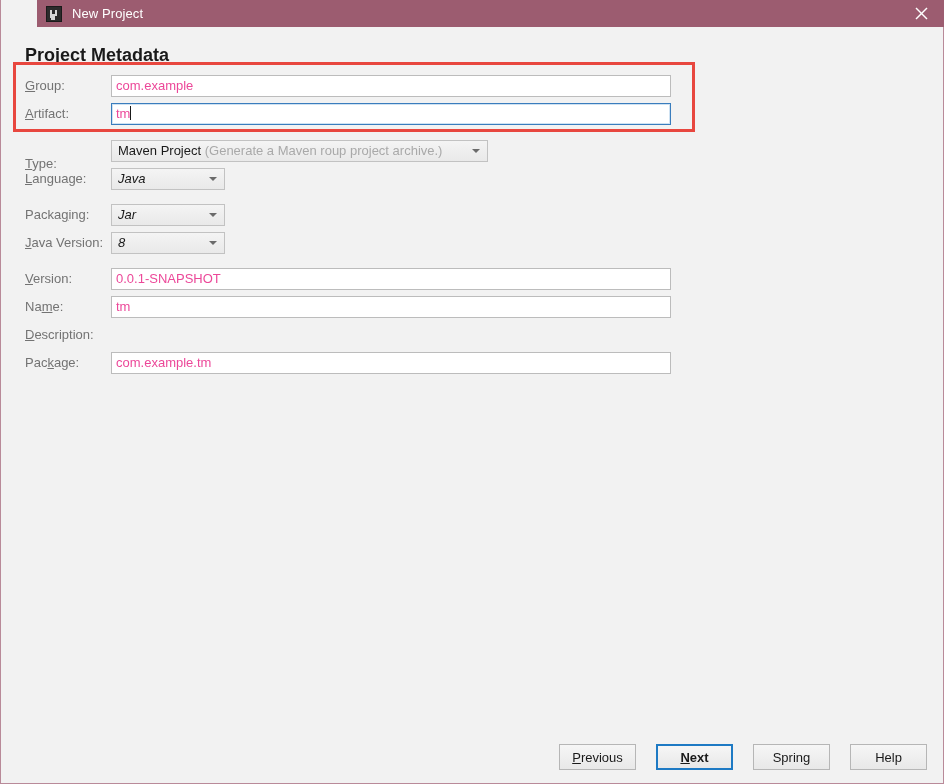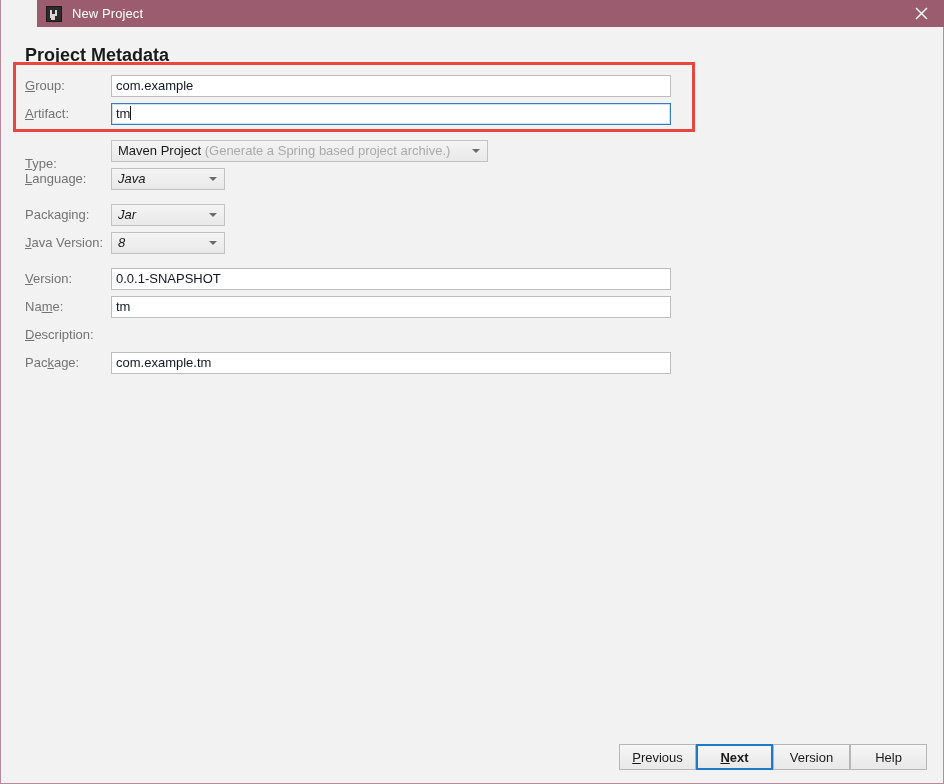--- a/index.html
+++ b/index.html
@@ -111,21 +111,21 @@
   }
   .lbl u { text-decoration: underline; text-underline-offset: 1px; }
 
   .field {
     position: absolute;
     left: 110px;
     height: 22px;
     background: #ffffff;
     border: 1px solid #bcbcbc;
     font-size: 13px;
-    color: #0f172a;
+    color: #ec4899;
     line-height: 20px;
     padding: 0 4px;
     white-space: nowrap;
     overflow: hidden;
     cursor: text;
   }
   .field.wide { width: 560px; }
   .field.focused {
     border: 1px solid #3a7dbd;
     box-shadow: 0 0 0 1px #cfe2f2 inset;
@@ -167,21 +167,21 @@
   }
   .combo.small { width: 114px; font-style: italic; }
   .combo.type  { width: 377px; }
 
   
   .buttonbar {
     position: absolute;
     right: 16px;
     bottom: 13px;
     display: flex;
-    gap: 0;
+    gap: 20px;
   }
   .btn {
     width: 77px;
     height: 26px;
     background: linear-gradient(to bottom, #f6f6f6 0%, #e8e8e8 100%);
     border: 1px solid #b6b6b6;
     font-size: 13px;
     color: #1a1a1a;
     display: flex;
     align-items: center;
@@ -220,21 +220,21 @@
 
     <div class="lbl" style="top:48px"><u>G</u>roup:</div>
     <div class="field wide" style="top:48px"><span>com.example</span></div>
 
     <div class="lbl" style="top:76px"><u>A</u>rtifact:</div>
     <div class="field wide focused" style="top:76px"><span>tm</span><span class="caret"></span></div>
 
     <div class="lbl" style="top:126px"><u>T</u>ype:</div>
     <div class="combo type" style="top:113px">
       <span>Maven Project</span>
-      <span class="hint">(Generate a Spring based project archive.)</span>
+      <span class="hint">(Generate a Maven roup project archive.)</span>
       <span class="arrow"></span>
     </div>
 
     <div class="lbl" style="top:141px"><u>L</u>anguage:</div>
     <div class="combo small" style="top:141px">
       <span>Java</span>
       <span class="arrow"></span>
     </div>
 
     <div class="lbl" style="top:177px">Packa<u>g</u>ing:</div>
@@ -260,18 +260,18 @@
     <div class="lbl" style="top:325px">Pac<u>k</u>age:</div>
     <div class="field wide" style="top:325px"><span>com.example.tm</span></div>
 
     <div class="buttonbar">
       <button class="btn">
           <span><u>P</u>revious</span>
         </button>
       <button class="btn default">
           <span><u>N</u>ext</span>
         </button>
-      <button class="btn">Version</button>
+      <button class="btn">Spring</button>
       <button class="btn">Help</button>
     </div>
 
   </div>
 </div>
 
 </body></html>

